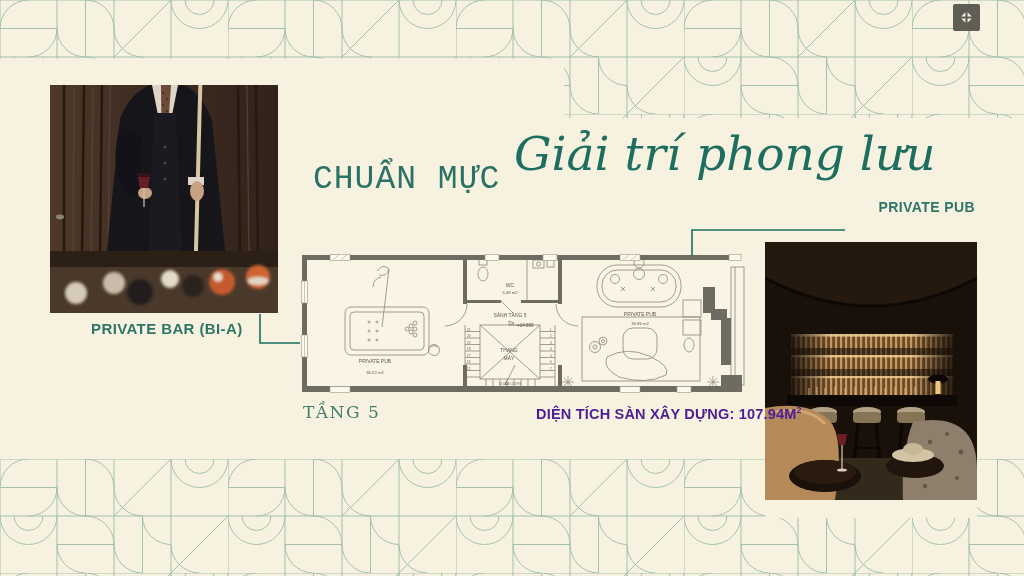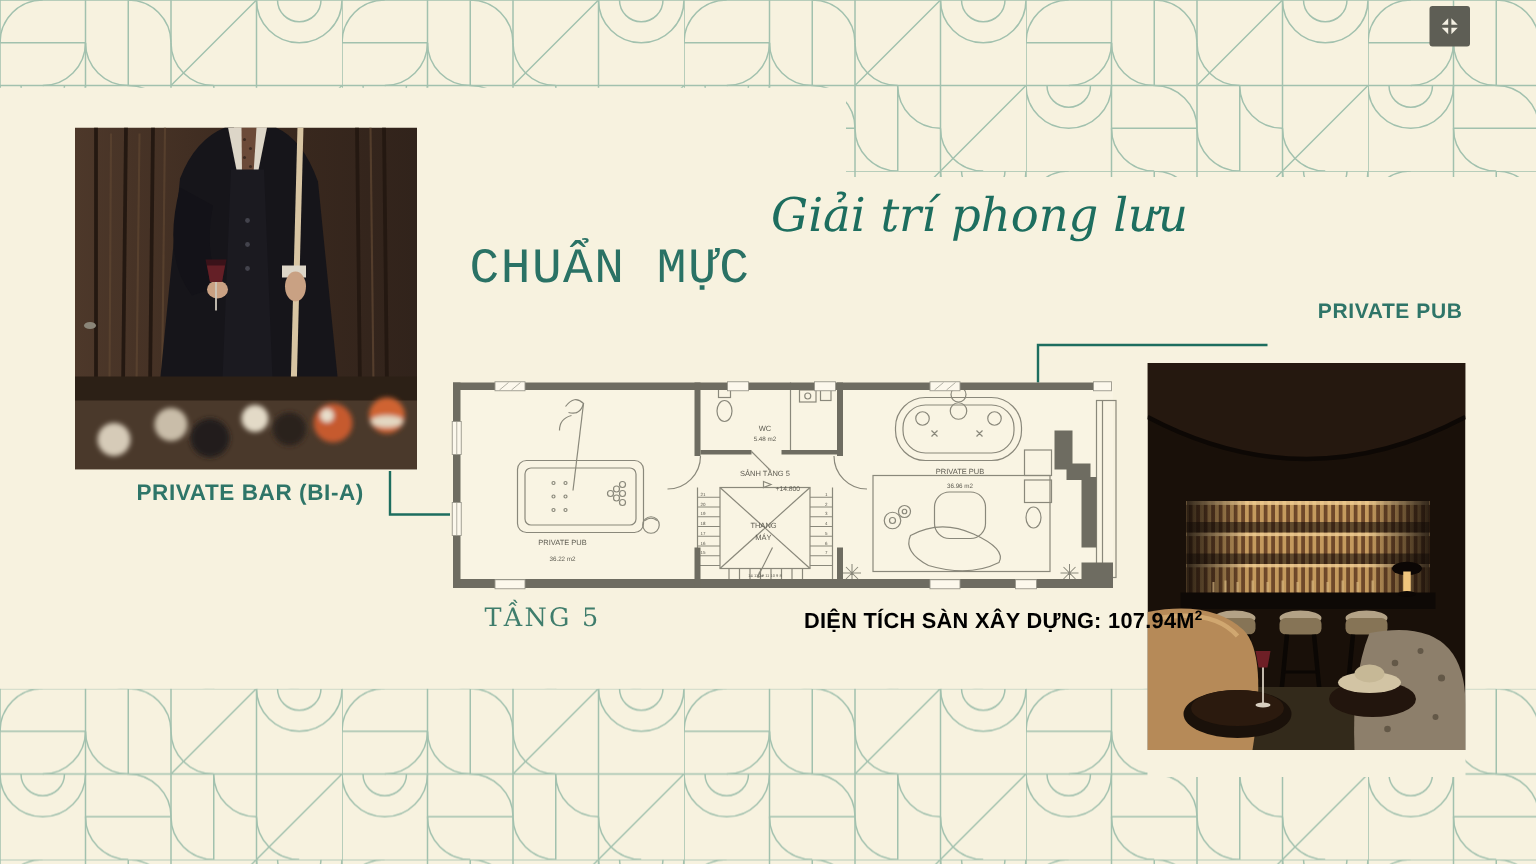--- a/index.html
+++ b/index.html
@@ -9,29 +9,29 @@
   svg{display:block;}
   
   .band{pointer-events:none;}
   
   .fs-btn{left:953px;top:4px;width:27px;height:27px;background:#5e5e55;border-radius:2px;
           display:flex;align-items:center;justify-content:center;cursor:pointer;}
   
   .title-serif{left:313px;top:161px;font-family:Liberation Mono, monospace;font-size:33px;
                color:#2a7265;letter-spacing:1px;white-space:nowrap;}
   .title-script{left:514px;top:126px;font-family:"DejaVu Serif",serif;font-style:italic;
-                font-size:31px;color:#1d6e5f;white-space:nowrap;}
+                font-size:47px;color:#1d6e5f;white-space:nowrap;}
   
   .photo-label{font-weight:700;color:#2e7568;letter-spacing:.4px;white-space:nowrap;}
   .label-bar{left:55px;top:320px;font-size:15px;margin-left:36px;}
   .label-pub{right:49px;top:199px;font-size:14px;}
   
   .floor-label{left:303px;top:402px;font-family:"DejaVu Serif",serif;font-size:17px;
-               color:#3f7d6c;letter-spacing:1.5px;margin-left:20px;}
-  .area-label{left:536px;top:405px;font-size:14.5px;font-weight:700;color:#000000;letter-spacing:.2px;}
+               color:#3f7d6c;letter-spacing:1.5px;}
+  .area-label{left:536px;top:405px;font-size:14.5px;font-weight:700;color:#4c1d95;letter-spacing:.2px;}
   .area-label sup{font-size:9px;}
   .photo-pub-wrap{left:765px;top:242px;background:#f7f2df;padding:0 0 18px 0;}
   
   .plan text{font-family:"Liberation Sans",sans-serif;fill:#5c5a50;}
   .pt5{font-size:5px;} .pt45{font-size:4.5px;} .pt4{font-size:4.2px;} .pt3{font-size:3px;} .pt26{font-size:2.7px;}
   .connector{pointer-events:none;}
 </style>
 </head>
 <body>
 

